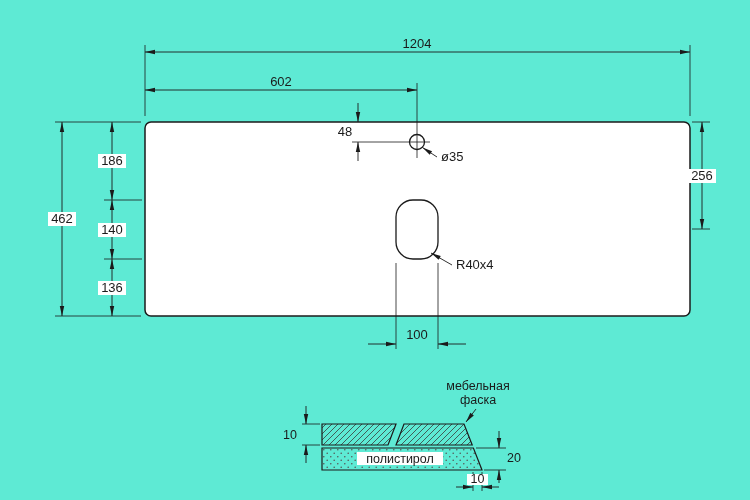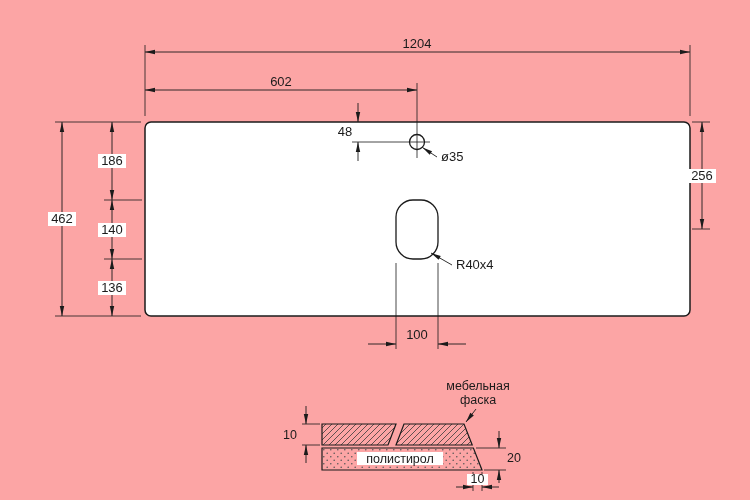--- a/index.html
+++ b/index.html
@@ -1,16 +1,16 @@
 <!DOCTYPE html>
 <html><head>
 <meta charset="utf-8">
 <style>
   html,body{margin:0;padding:0;background:#ffffff;}
-  .canvas{width:750px;height:500px;position:relative;background:#fca5a5;overflow:hidden;}
+  .canvas{width:750px;height:500px;position:relative;background:#5eead4;overflow:hidden;}
   svg text{font-family:"Liberation Sans",sans-serif;fill:#1b1b1b;font-size:13px;}
   svg text.small{font-size:12.5px;}
   .thick{stroke:#1b1b1b;stroke-width:1.5;fill:#ffffff;}
   .med{stroke:#1b1b1b;stroke-width:1.3;fill:none;}
   .shape{stroke:#1b1b1b;stroke-width:1.2;}
   .dim{stroke:#1b1b1b;stroke-width:0.9;fill:none;}
   .thin{stroke:#1b1b1b;stroke-width:0.8;fill:none;}
   .wbg{fill:#ffffff;stroke:none;}
 </style>
 </head>

